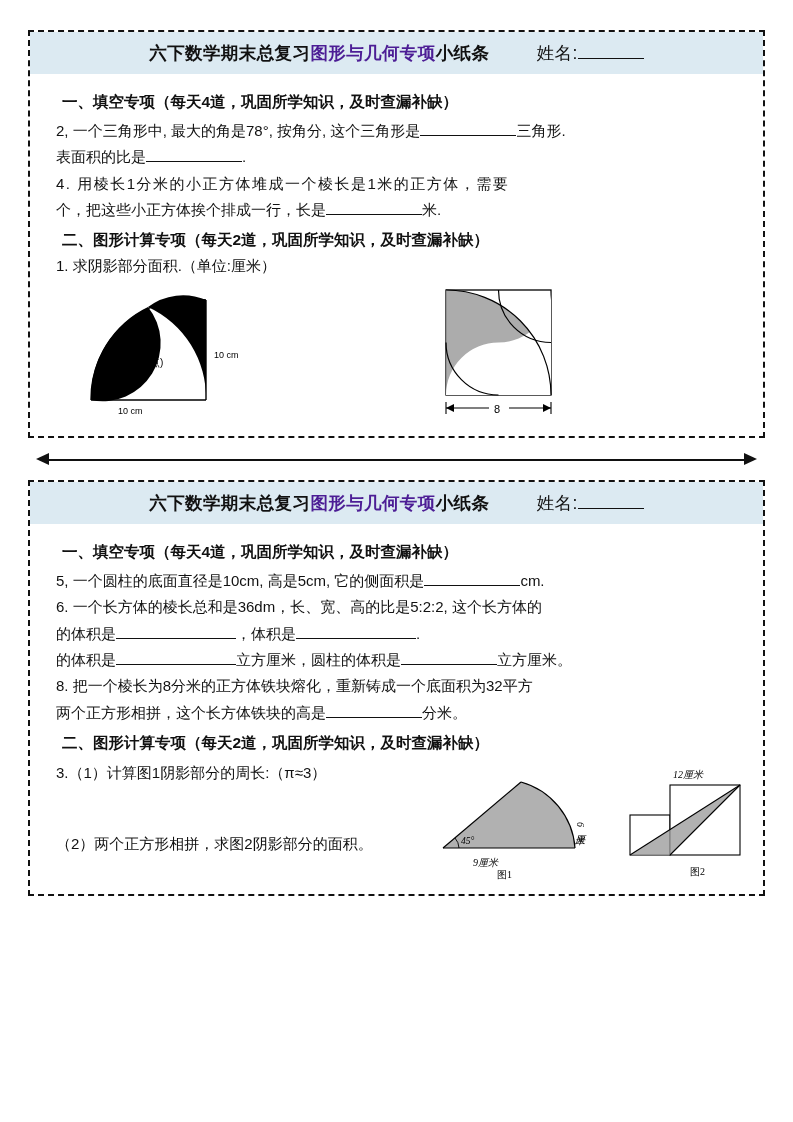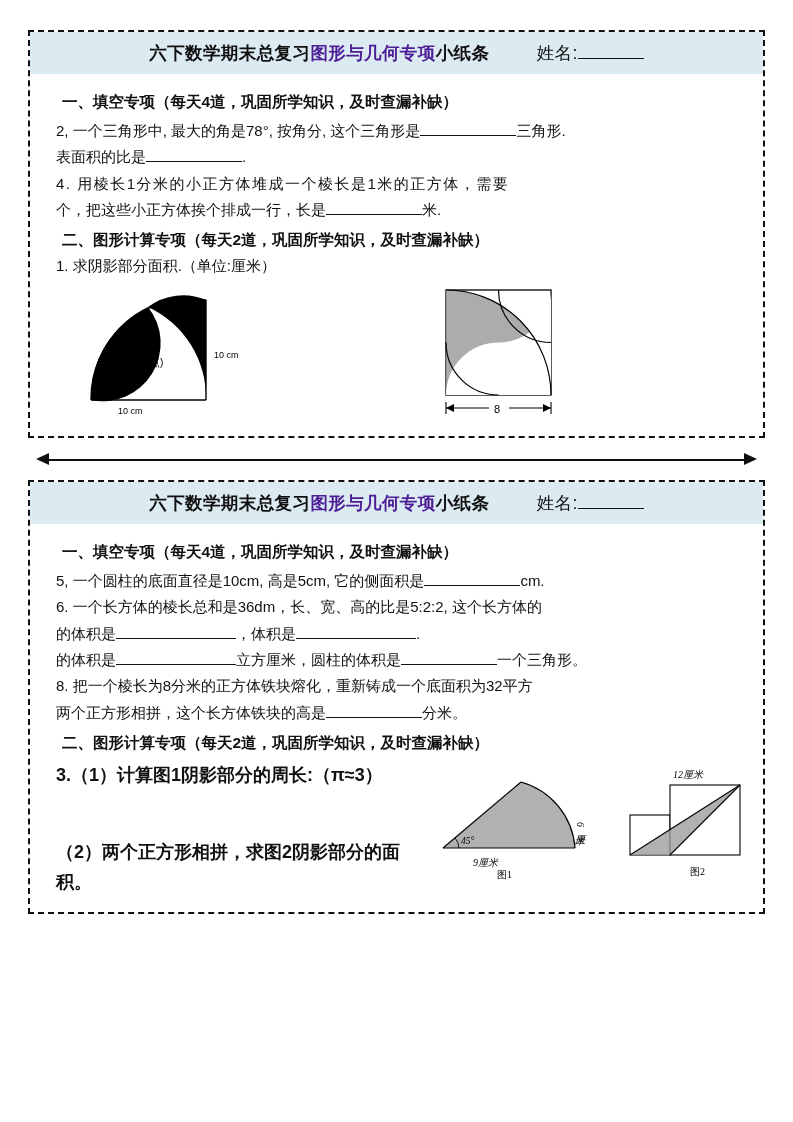--- a/index.html
+++ b/index.html
@@ -126,23 +126,22 @@
   .small-label {
     font-size: 10px;
   }
   .q3-wrap {
     display: flex;
     align-items: flex-start;
     margin-left: 8px;
   }
   .q3-text {
     flex: 1;
-    font-size: 18px;
+    font-size: 15px;
     line-height: 1.7;
-    font-weight: bold;
   }
   .q3-figs {
     width: 320px;
     position: relative;
     height: 120px;
   }
 </style>
 </head>
 <body>
 
@@ -238,21 +237,21 @@
       </div>
 
       <div class="q">
         <span>6. 一个长方体的棱长总和是36dm，长、宽、高的比是5:2:2, 这个长方体的</span>
       </div>
       <div class="q">
         <span>的体积是</span><span class="blank b-xl"></span><span>，体积是</span><span class="blank b-xl"></span><span>.</span>
       </div>
 
       <div class="q">
-        <span>的体积是</span><span class="blank b-xl"></span><span>立方厘米，圆柱的体积是</span><span class="blank b-lg"></span><span>一个三角形。</span>
+        <span>的体积是</span><span class="blank b-xl"></span><span>立方厘米，圆柱的体积是</span><span class="blank b-lg"></span><span>立方厘米。</span>
       </div>
 
       <div class="q">
         <span>8. 把一个棱长为8分米的正方体铁块熔化，重新铸成一个底面积为32平方</span>
       </div>
       <div class="q">
         <span>两个正方形相拼，这个长方体铁块的高是</span><span class="blank b-lg"></span><span>分米。</span>
       </div>
 
       <div class="section-head">二、图形计算专项（每天2道，巩固所学知识，及时查漏补缺）</div>

